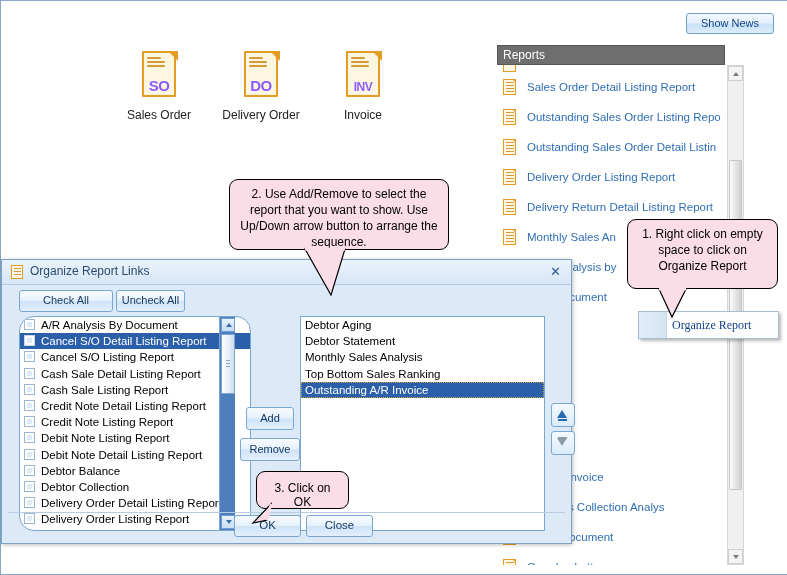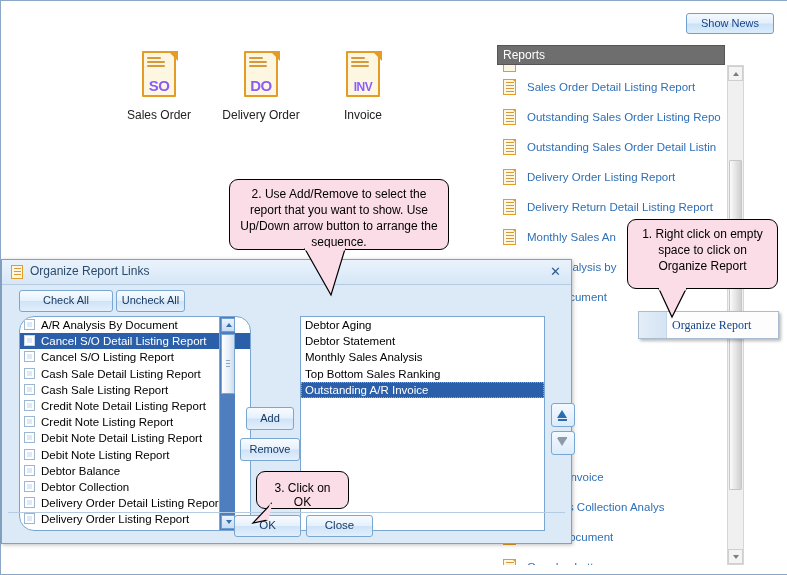--- a/index.html
+++ b/index.html
@@ -446,27 +446,27 @@
         <div class="lb-row">
           <span class="cbx">
               <i></i>
             </span>
           <span>Credit Note Listing Report</span>
         </div>
         <div class="lb-row">
           <span class="cbx">
               <i></i>
             </span>
+          <span>Debit Note Listing Report</span>
+        </div>
+        <div class="lb-row">
+          <span class="cbx">
+              <i></i>
+            </span>
           <span>Debit Note Detail Listing Report</span>
-        </div>
-        <div class="lb-row">
-          <span class="cbx">
-              <i></i>
-            </span>
-          <span>Debit Note Listing Report</span>
         </div>
         <div class="lb-row">
           <span class="cbx">
               <i></i>
             </span>
           <span>Debtor Balance</span>
         </div>
         <div class="lb-row">
           <span class="cbx">
               <i></i>

